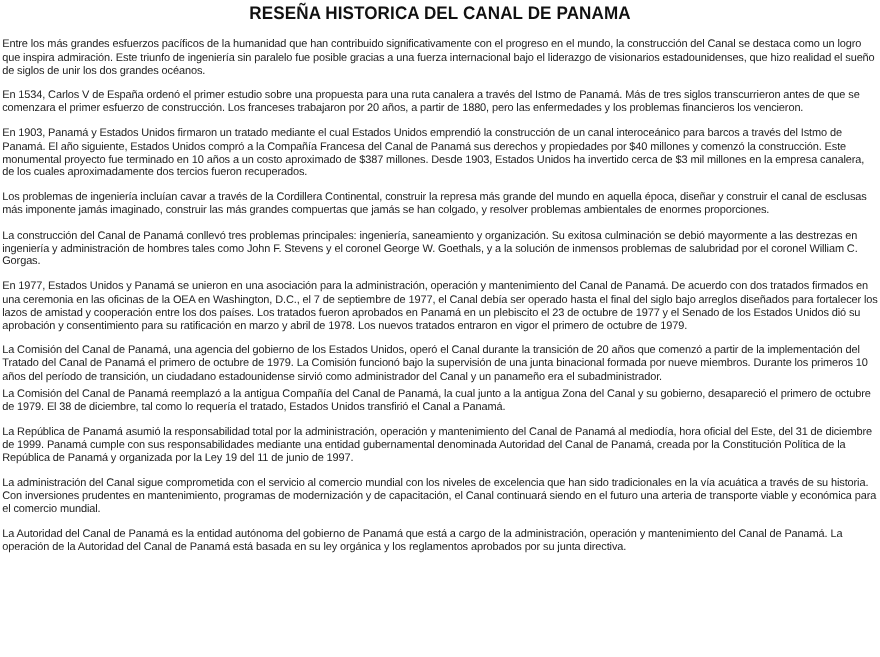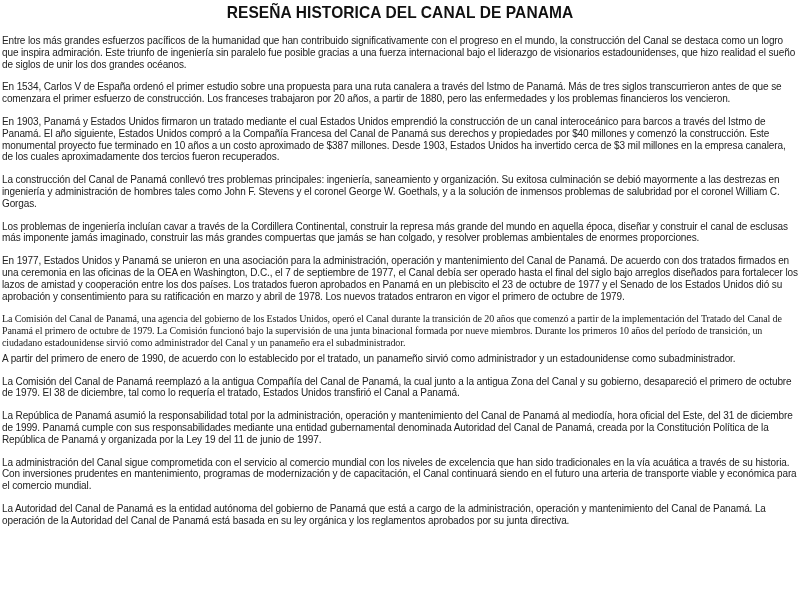--- a/index.html
+++ b/index.html
@@ -29,34 +29,32 @@
       transform: scaleX(0.94);
     }
     p {
       font-size: 10px;
       line-height: 11.8px;
       margin: 0 0 11px 0;
       letter-spacing: -0.12px;
     }
     p.tight {
       margin-bottom: 4px;
-      font-family: Liberation Serif, serif;
     }
   </style>
 </head>
 <body>
 
 <div class="page">
   <h1>RESEÑA HISTORICA DEL CANAL DE PANAMA</h1>
 
   <p>Entre los más grandes esfuerzos pacíficos de la humanidad que han contribuido significativamente con el progreso en el mundo, la construcción del Canal se destaca como un logro que inspira admiración. Este triunfo de ingeniería sin paralelo fue posible gracias a una fuerza internacional bajo el liderazgo de visionarios estadounidenses, que hizo realidad el sueño de siglos de unir los dos grandes océanos.</p>
   <p>En 1534, Carlos V de España ordenó el primer estudio sobre una propuesta para una ruta canalera a través del Istmo de Panamá. Más de tres siglos transcurrieron antes de que se comenzara el primer esfuerzo de construcción. Los franceses trabajaron por 20 años, a partir de 1880, pero las enfermedades y los problemas financieros los vencieron.</p>
   <p>En 1903, Panamá y Estados Unidos firmaron un tratado mediante el cual Estados Unidos emprendió la construcción de un canal interoceánico para barcos a través del Istmo de Panamá. El año siguiente, Estados Unidos compró a la Compañía Francesa del Canal de Panamá sus derechos y propiedades por $40 millones y comenzó la construcción. Este monumental proyecto fue terminado en 10 años a un costo aproximado de $387 millones. Desde 1903, Estados Unidos ha invertido cerca de $3 mil millones en la empresa canalera, de los cuales aproximadamente dos tercios fueron recuperados.</p>
+  <p>Los problemas de ingeniería incluían cavar a través de la Cordillera Continental, construir la represa más grande del mundo en aquella época, diseñar y construir el canal de esclusas más imponente jamás imaginado, construir las más grandes compuertas que jamás se han colgado, y resolver problemas ambientales de enormes proporciones.</p>
   <p>La construcción del Canal de Panamá conllevó tres problemas principales: ingeniería, saneamiento y organización. Su exitosa culminación se debió mayormente a las destrezas en ingeniería y administración de hombres tales como John F. Stevens y el coronel George W. Goethals, y a la solución de inmensos problemas de salubridad por el coronel William C. Gorgas.</p>
-  <p>Los problemas de ingeniería incluían cavar a través de la Cordillera Continental, construir la represa más grande del mundo en aquella época, diseñar y construir el canal de esclusas más imponente jamás imaginado, construir las más grandes compuertas que jamás se han colgado, y resolver problemas ambientales de enormes proporciones.</p>
   <p>En 1977, Estados Unidos y Panamá se unieron en una asociación para la administración, operación y mantenimiento del Canal de Panamá. De acuerdo con dos tratados firmados en una ceremonia en las oficinas de la OEA en Washington, D.C., el 7 de septiembre de 1977, el Canal debía ser operado hasta el final del siglo bajo arreglos diseñados para fortalecer los lazos de amistad y cooperación entre los dos países. Los tratados fueron aprobados en Panamá en un plebiscito el 23 de octubre de 1977 y el Senado de los Estados Unidos dió su aprobación y consentimiento para su ratificación en marzo y abril de 1978. Los nuevos tratados entraron en vigor el primero de octubre de 1979.</p>
   <p class="tight">La Comisión del Canal de Panamá, una agencia del gobierno de los Estados Unidos, operó el Canal durante la transición de 20 años que comenzó a partir de la implementación del Tratado del Canal de Panamá el primero de octubre de 1979. La Comisión funcionó bajo la supervisión de una junta binacional formada por nueve miembros. Durante los primeros 10 años del período de transición, un ciudadano estadounidense sirvió como administrador del Canal y un panameño era el subadministrador.</p>
-  <p>A partir del primero de enero de 1990, de acuerdo con lo establecido por el tratado, un panameño sirvió como administrador y un estadounidense como subadministrador.</p>
   <p>La Comisión del Canal de Panamá reemplazó a la antigua Compañía del Canal de Panamá, la cual junto a la antigua Zona del Canal y su gobierno, desapareció el primero de octubre de 1979. El 38 de diciembre, tal como lo requería el tratado, Estados Unidos transfirió el Canal a Panamá.</p>
   <p>La República de Panamá asumió la responsabilidad total por la administración, operación y mantenimiento del Canal de Panamá al mediodía, hora oficial del Este, del 31 de diciembre de 1999. Panamá cumple con sus responsabilidades mediante una entidad gubernamental denominada Autoridad del Canal de Panamá, creada por la Constitución Política de la República de Panamá y organizada por la Ley 19 del 11 de junio de 1997.</p>
   <p>La administración del Canal sigue comprometida con el servicio al comercio mundial con los niveles de excelencia que han sido tradicionales en la vía acuática a través de su historia. Con inversiones prudentes en mantenimiento, programas de modernización y de capacitación, el Canal continuará siendo en el futuro una arteria de transporte viable y económica para el comercio mundial.</p>
   <p>La Autoridad del Canal de Panamá es la entidad autónoma del gobierno de Panamá que está a cargo de la administración, operación y mantenimiento del Canal de Panamá. La operación de la Autoridad del Canal de Panamá está basada en su ley orgánica y los reglamentos aprobados por su junta directiva.</p>
 </div>
 
 </body></html>

